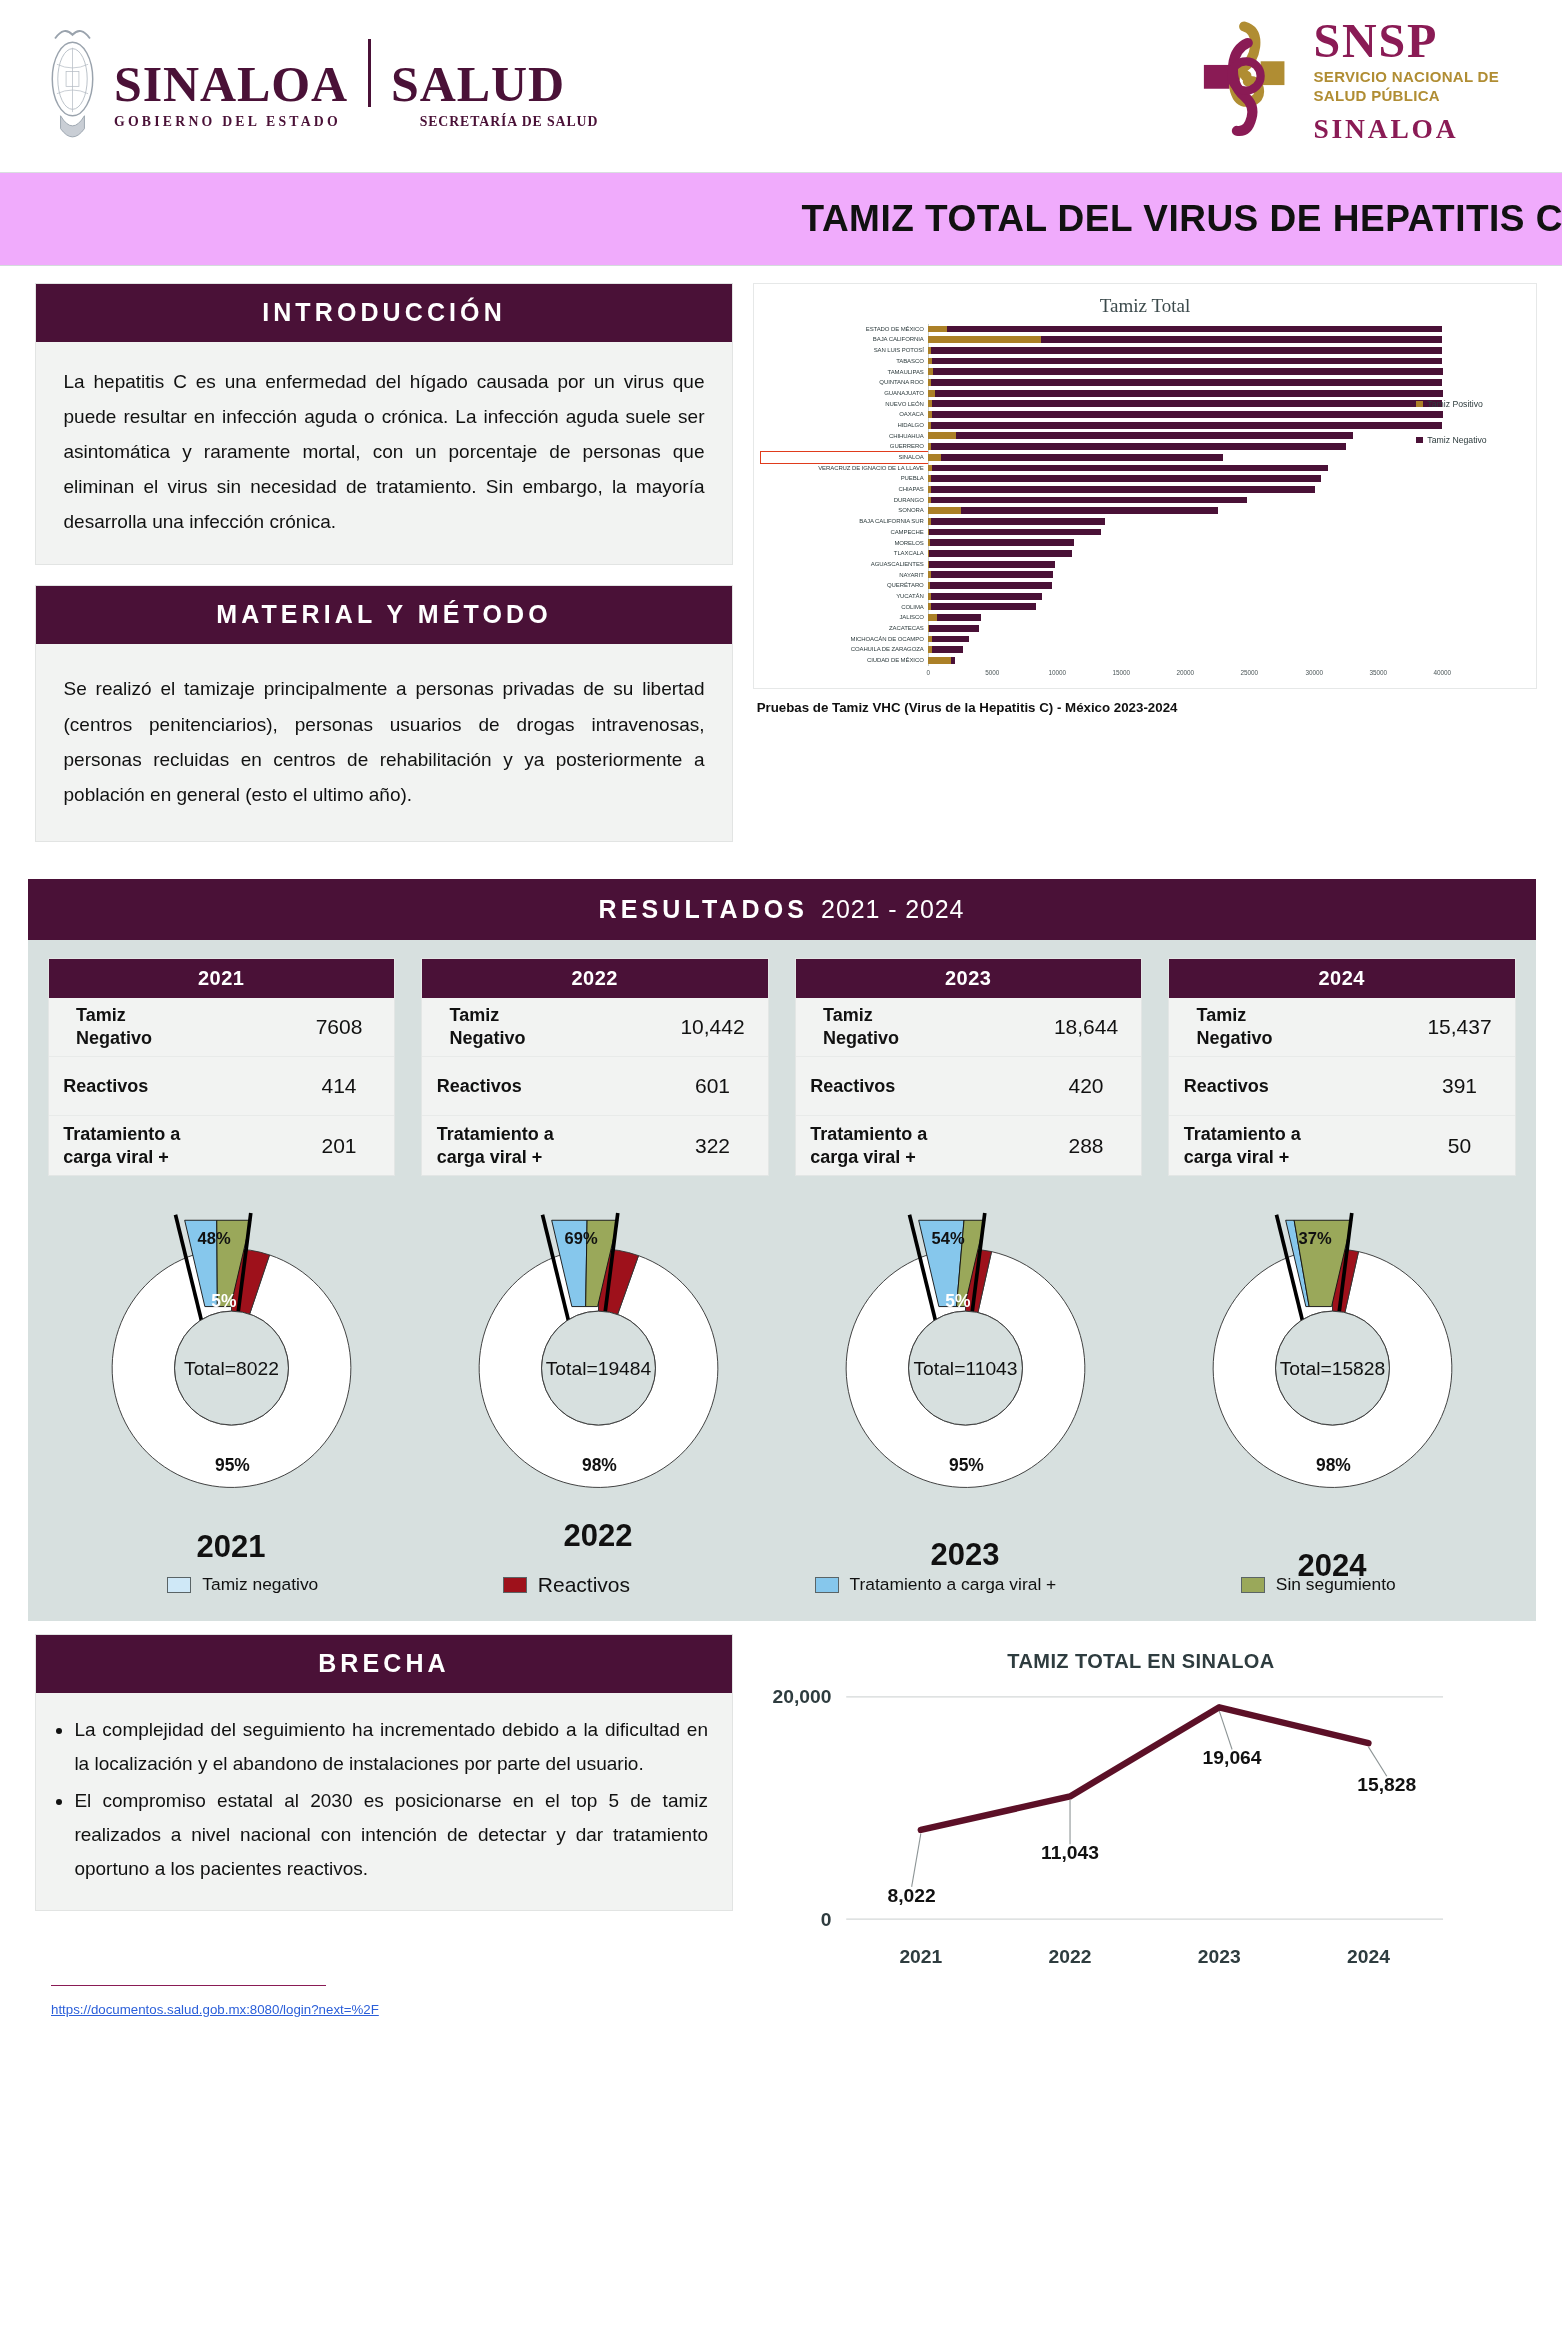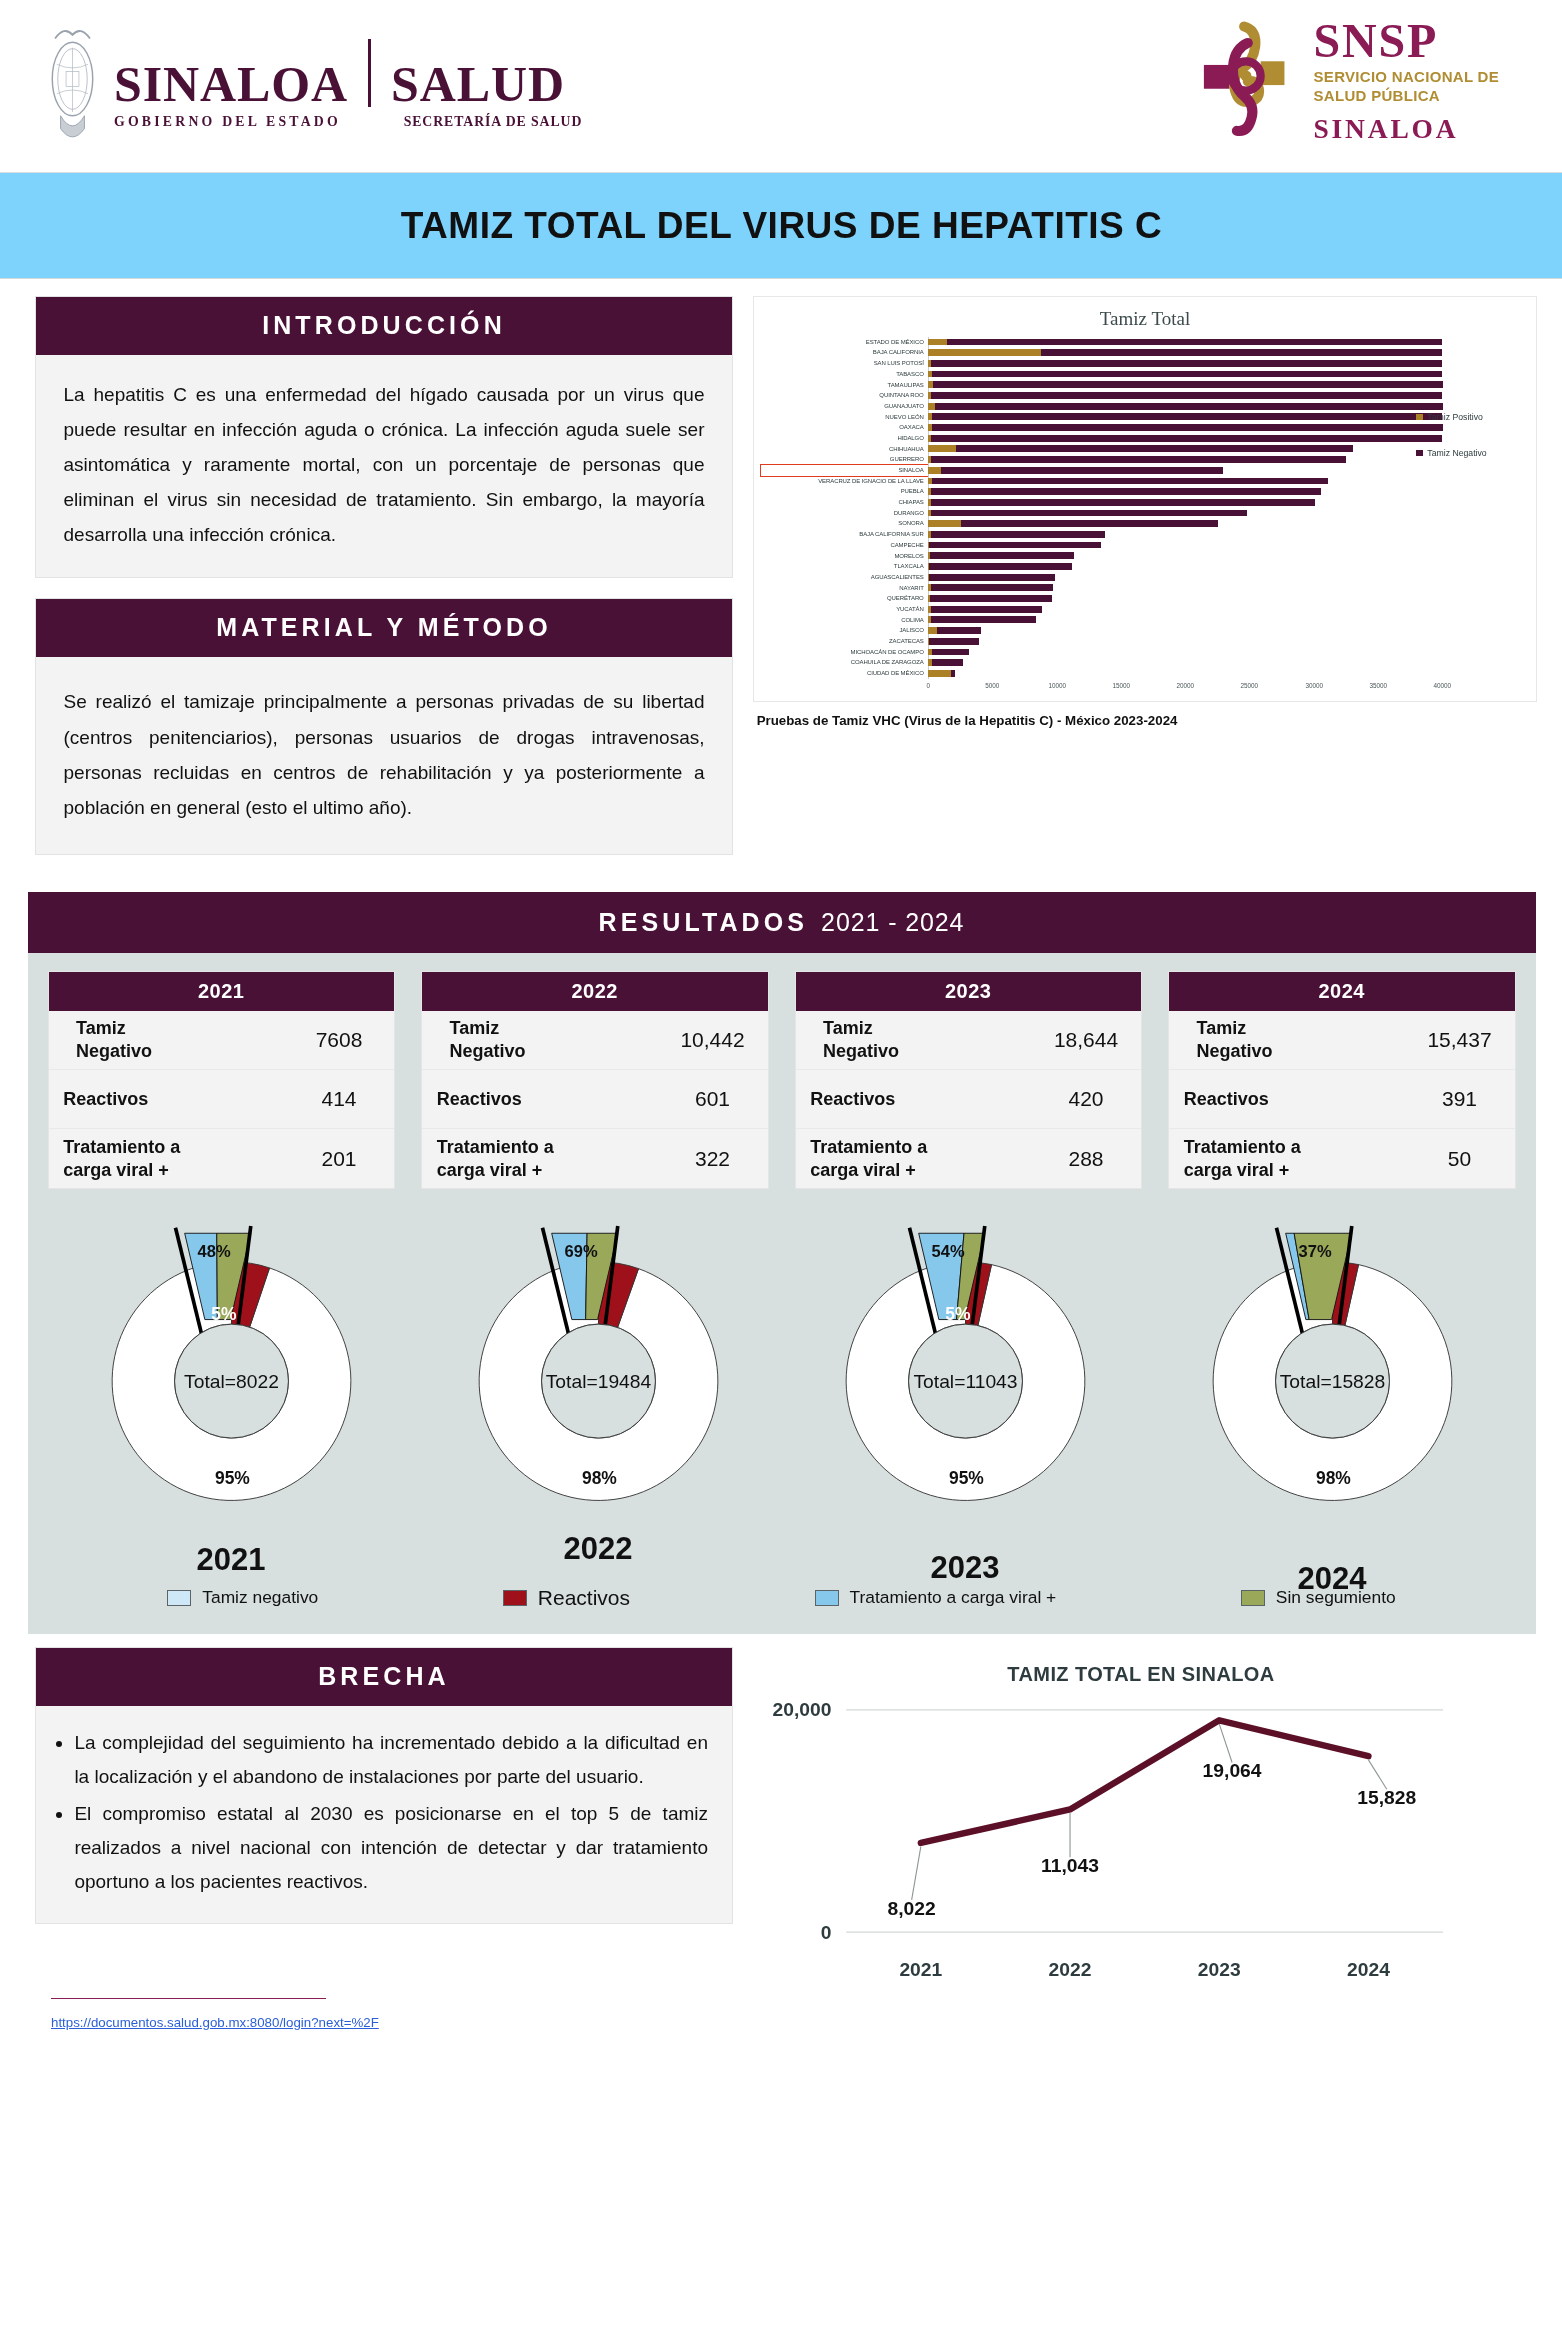--- a/index.html
+++ b/index.html
@@ -37,21 +37,21 @@
     margin: 0 20px 1.8px 20px;
   }
   .sin-sub {
     font-family: "Liberation Serif", serif;
     font-size: 13.8px;
     letter-spacing: 3.2px;
     color: #4a1137;
     margin-top: 5.5px;
     font-weight: bold;
   }
-  .sub-wrap { display:flex; }
+  .sub-wrap { display:flex;gap:16px; }
   .sub-a { width: 275px; }
   .sub-b { margin-left: 14.7px; letter-spacing: 0.9px; }
 
   .logo-right { position: absolute; right: 64px; top: 16.5px; display:flex; align-items:center; }
   .snsp-mark { width: 110px; height: 119px; margin-right: 13px; }
   .snsp-text { }
   .snsp-title {
     font-family: "Liberation Serif", serif;
     font-weight: bold; font-size: 48px; color: #8a1b55; letter-spacing: 1.8px;
     line-height: 1;
@@ -62,23 +62,23 @@
     line-height: 1.25; letter-spacing: 0.3px; margin-top: 3.7px;
   }
   .snsp-state {
     font-family: "Liberation Serif", serif;
     font-weight: bold; font-size: 27.5px; color: #8a1b55; letter-spacing: 2.8px;
     margin-top: 7.3px;
   }
 
   
   .title-band {
-    height: 106px;
-    background: #7dd3fc;
-    display: flex; align-items: center; justify-content: center;
+    height: 93px;
+    background: #f0abfc;
+    display: flex; align-items: center; justify-content: flex-end;
     border-bottom: 1.8px solid #d3dbdc;
   }
   .title-band h1 {
     font-size: 37px;
     font-weight: bold;
     color: #111111;
     letter-spacing: 0.5px;
     font-family: "Liberation Sans", sans-serif;
   }
 

